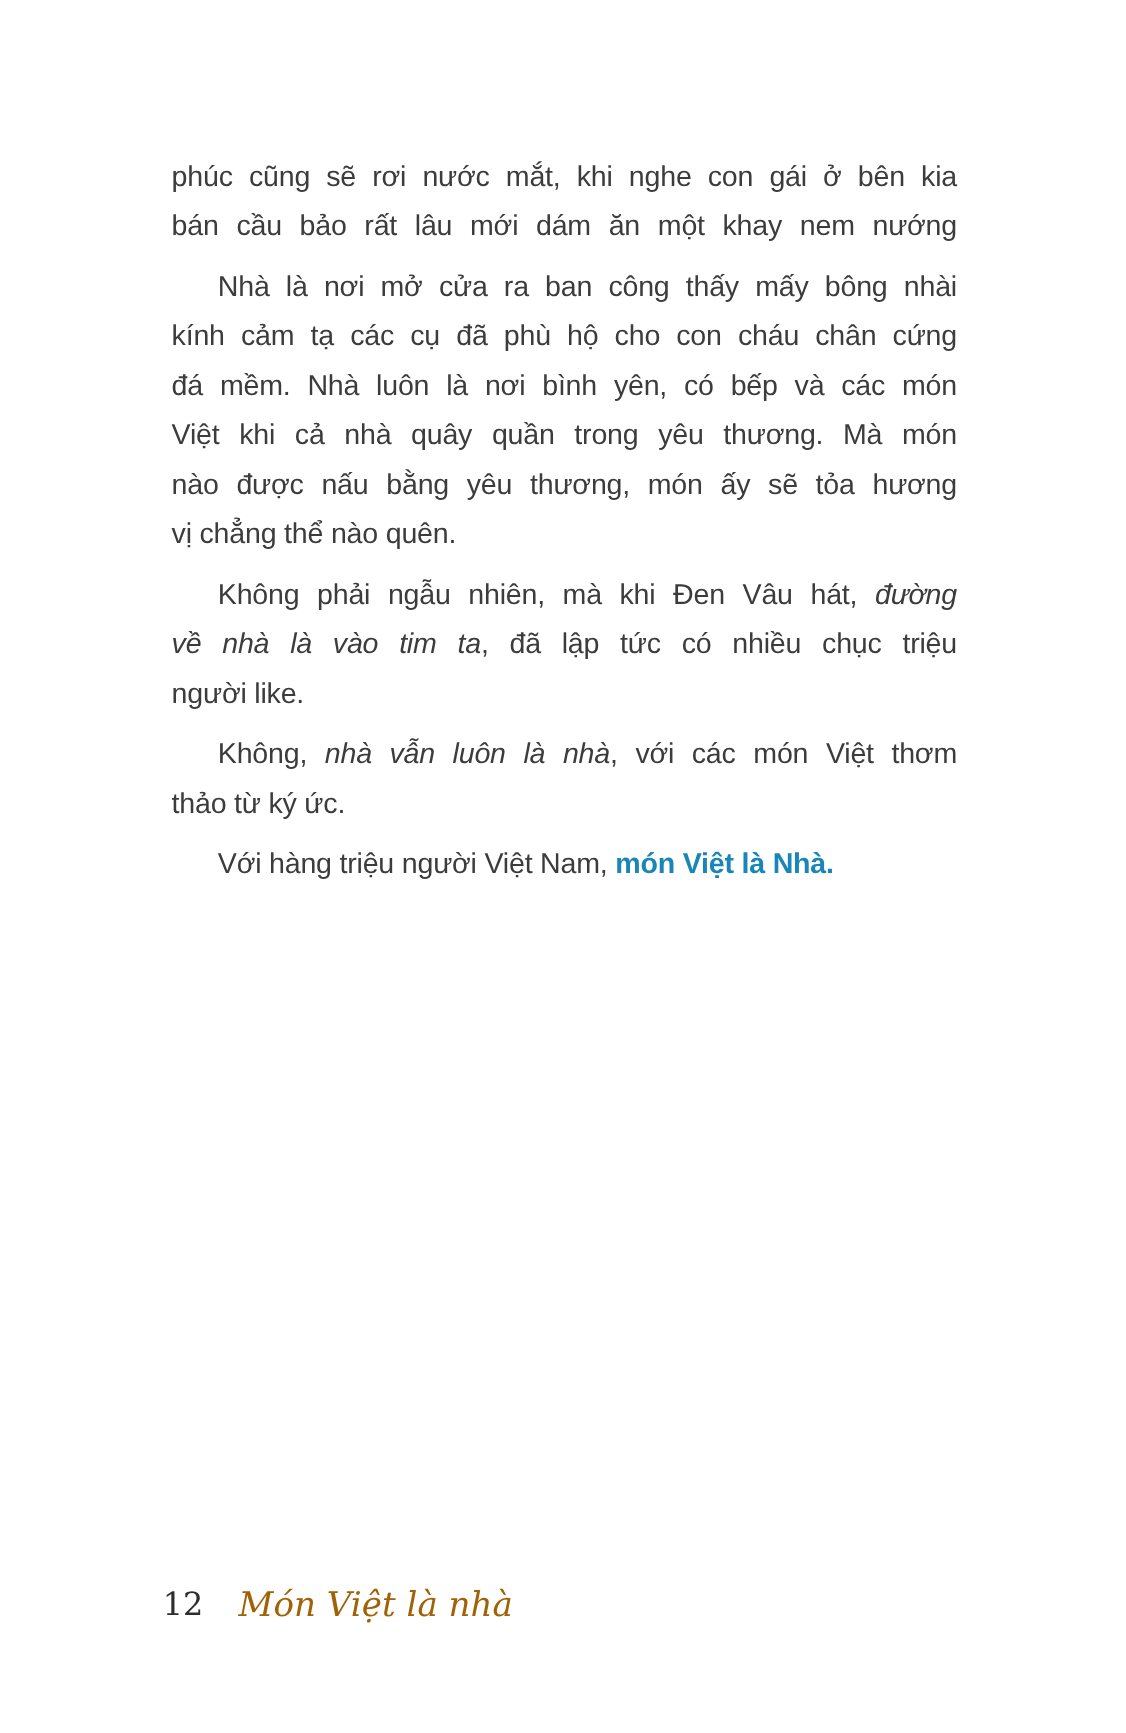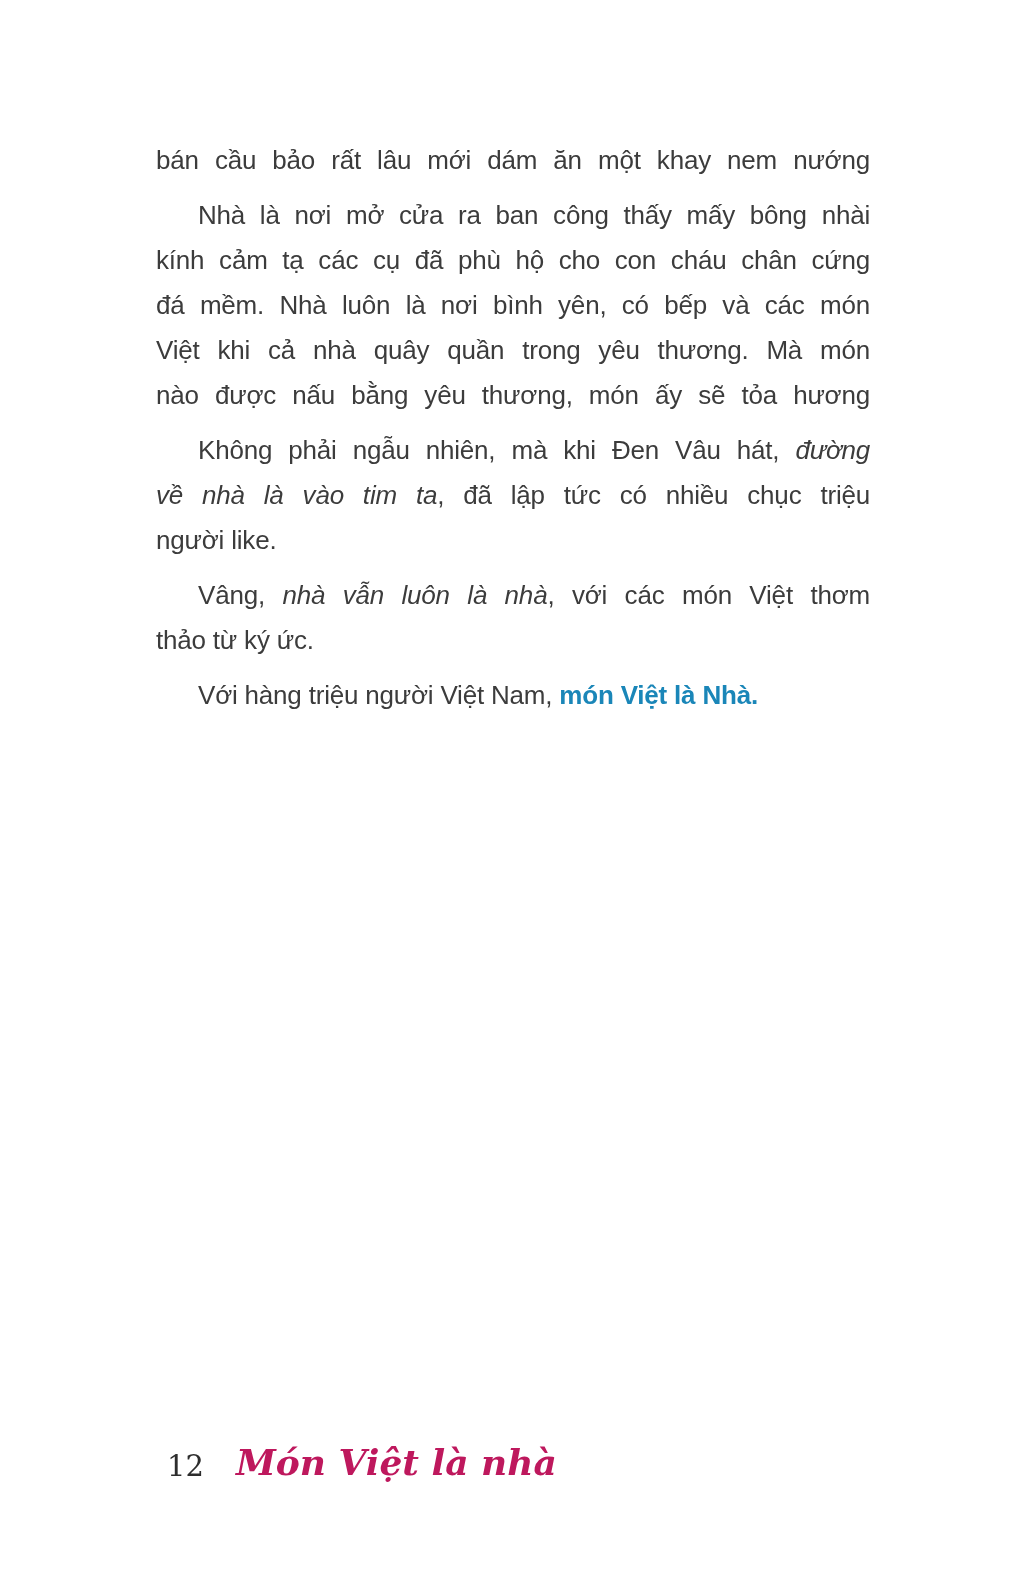--- a/index.html
+++ b/index.html
@@ -31,66 +31,68 @@
   }
   .indent{text-indent:42px;}
   .it{font-style:italic;}
   .accent{
     color:#1a86b8;
     font-weight:700;
     margin-top:24px;
   }
   .footer{
     position:absolute;
-    left:167px;top:1441px;
+    left:148px;top:1441px;
     display:flex;
-    align-items:flex-end;
+    align-items:flex-start;
     gap:32px;
   }
   .page-num{
     font-family:"DejaVu Serif",serif;
     font-size:29px;
     color:#2d2d2d;
   }
   .script-title{
     font-family:"DejaVu Serif",serif;
     font-style:italic;
-    font-weight:700;
-    font-size:36px;
-    color:#be185d;
+    font-weight:400;
+    font-size:31px;
+    color:#a16207;
   }
 </style>
 </head>
 <body>
 
 <div class="page">
 
   <div class="text-block">
 
     <div class="para">
+      <p class="line just"><span>phúc cũng sẽ rơi nước mắt, khi nghe con gái ở bên kia</span></p>
       <p class="line just"><span>bán cầu bảo rất lâu mới dám ăn một khay nem nướng</span></p>
     </div>
 
     <div class="para">
       <p class="line just indent"><span>Nhà là nơi mở cửa ra ban công thấy mấy bông nhài</span></p>
       <p class="line just"><span>kính cảm tạ các cụ đã phù hộ cho con cháu chân cứng</span></p>
       <p class="line just"><span>đá mềm. Nhà luôn là nơi bình yên, có bếp và các món</span></p>
       <p class="line just"><span>Việt khi cả nhà quây quần trong yêu thương. Mà món</span></p>
       <p class="line just"><span>nào được nấu bằng yêu thương, món ấy sẽ tỏa hương</span></p>
+      <p class="line"><span>vị chẳng thể nào quên.</span></p>
     </div>
 
 
     <div class="para">
       <p class="line just indent"><span>Không phải ngẫu nhiên, mà khi Đen Vâu hát, </span><span class="it">đường</span></p>
       <p class="line just"><span class="it">về nhà là vào tim ta</span><span>, đã lập tức có nhiều chục triệu</span></p>
       <p class="line"><span>người like.</span></p>
     </div>
 
     <div class="para">
-      <p class="line just indent"><span>Vâng, </span><span class="it">nhà vẫn luôn là nhà</span><span>, với các món Việt thơm</span></p>
+      <p class="line just indent"><span>Không, </span><span class="it">nhà vẫn luôn là nhà</span><span>, với các món Việt thơm</span></p>
       <p class="line"><span>thảo từ ký ức.</span></p>
     </div>
 
     <div class="para">
       <p class="line indent"><span>Với hàng triệu người Việt Nam, </span><span class="accent">món Việt là Nhà.</span></p>
     </div>
 
   </div>
 
   <div class="footer">

